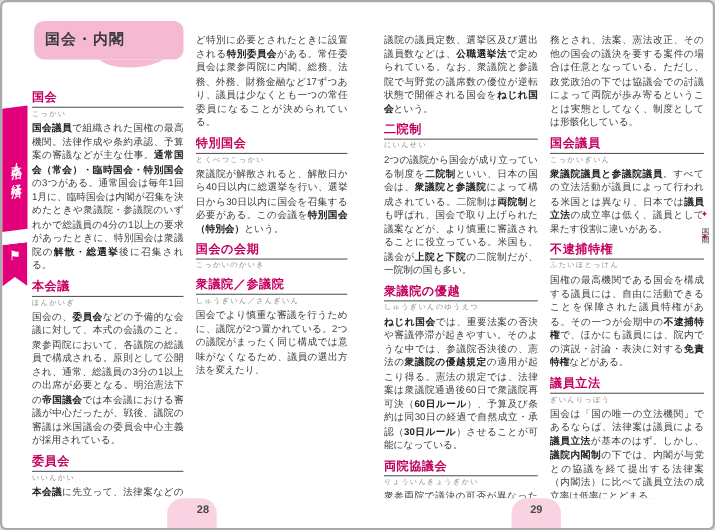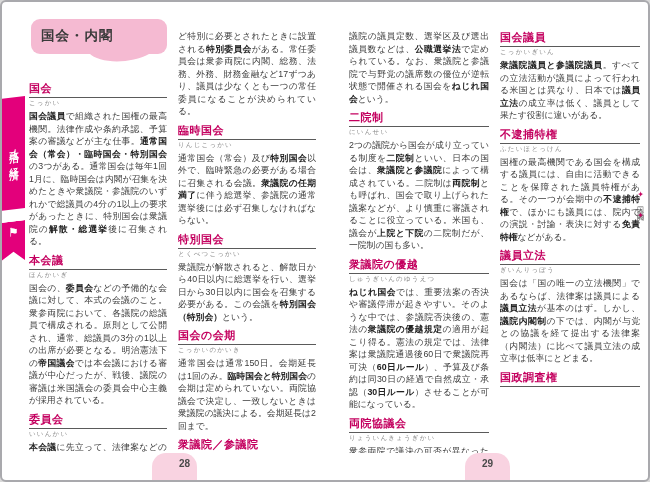--- a/index.html
+++ b/index.html
@@ -99,33 +99,27 @@
                 <div class="reading">いいんかい</div>
                 <p class="body"><span class="b">本会議</span><span>に先立って、法律案などの議案内容を専門的に検討する予備的な審査機関。10〜45人程度の少人数の委員で構成され、委員会での審査が終了した後に本会議で審議される。常設の委員会である</span></p>
               </section>
             </div>
         </div>
         <div class="col">
             <section class="block">
               <p class="body"><span>ど特別に必要とされたときに設置される</span><span class="b">特別委員会</span><span>がある。常任委員会は衆参両院に内閣、総務、法務、外務、財務金融など17ずつあり、議員は少なくとも一つの常任委員になることが決められている。</span></p>
             </section>
             <section class="block">
-              <div class="hd">臨時国会</div>
-              <div class="reading">りんじこっかい</div>
-              <p class="body"><span>通常国会（常会）及び</span><span class="b">特別国会</span><span>以外で、臨時緊急の必要がある場合に召集される会議。</span><span class="b">衆議院の任期満了</span><span>に伴う総選挙、参議院の通常選挙後には必ず召集しなければならない。</span></p>
-            </section>
-            <section class="block">
               <div class="hd">特別国会</div>
               <div class="reading">とくべつこっかい</div>
               <p class="body"><span>衆議院が解散されると、解散日から40日以内に総選挙を行い、選挙日から30日以内に国会を召集する必要がある。この会議を</span><span class="b">特別国会（特別会）</span><span>という。</span></p>
             </section>
             <section class="block">
               <div class="hd">国会の会期</div>
               <div class="reading">こっかいのかいき</div>
-              <p class="body"><span>通常国会は通常150日。会期延長は1回のみ。</span><span class="b">臨時国会と特別国会</span><span>の会期は定められていない。両院協議会で決定し、一致しないときは衆議院の議決による。会期延長は2回まで。</span></p>
             </section>
             <section class="block">
               <div class="hd">衆議院／参議院</div>
               <div class="reading">しゅうぎいん／さんぎいん</div>
               <p class="body"><span>国会でより慎重な審議を行うために、議院が2つ置かれている。2つの議院がまったく同じ構成では意味がなくなるため、議員の選出方法を変えたり、</span></p>
             </section>
           </div>
       </div>
       <div class="pagetab pagetab-left">28</div>
     </div>
@@ -146,20 +140,23 @@
               <div class="reading">しゅうぎいんのゆうえつ</div>
               <p class="body"><span class="b">ねじれ国会</span><span>では、重要法案の否決や審議停滞が起きやすい。そのような中では、参議院否決後の、憲法の</span><span class="b">衆議院の優越規定</span><span>の適用が起こり得る。憲法の規定では、法律案は衆議院通過後60日で衆議院再可決（</span><span class="b">60日ルール</span><span>）、予算及び条約は同30日の経過で自然成立・承認（</span><span class="b">30日ルール</span><span>）させることが可能になっている。</span></p>
             </section>
             <section class="block">
               <div class="hd">両院協議会</div>
               <div class="reading">りょういんきょうぎかい</div>
               <p class="body"><span>衆参両院で議決の可否が異なった場合（修正可決は他院に再送される）、憲法上で設置が規定されている。予算、条約の承認、総理大臣の指名の場合は、自然成立制度とのバランスもあって義</span></p>
             </section>
           </div>
         <div class="col">
+            <section class="block">
+              <p class="body"><span>務とされ、法案、憲法改正、その他の国会の議決を要する案件の場合は任意となっている。ただし、政党政治の下では協議会での討議によって両院が歩み寄るということは実態としてなく、制度としては形骸化している。</span></p>
+            </section>
             <section class="block">
               <div class="hd">国会議員</div>
               <div class="reading">こっかいぎいん</div>
               <p class="body"><span class="b">衆議院議員と参議院議員</span><span>。すべての立法活動が議員によって行われる米国とは異なり、日本では</span><span class="b">議員立法</span><span>の成立率は低く、議員として果たす役割に違いがある。</span></p>
             </section>
             <section class="block">
               <div class="hd">不逮捕特権</div>
               <div class="reading">ふたいほとっけん</div>
               <p class="body"><span>国権の最高機関である国会を構成する議員には、自由に活動できることを保障された議員特権がある。その一つが会期中の</span><span class="b">不逮捕特権</span><span>で、ほかにも議員には、院内での演説・討論・表決に対する</span><span class="b">免責特権</span><span>などがある。</span></p>
             </section>

